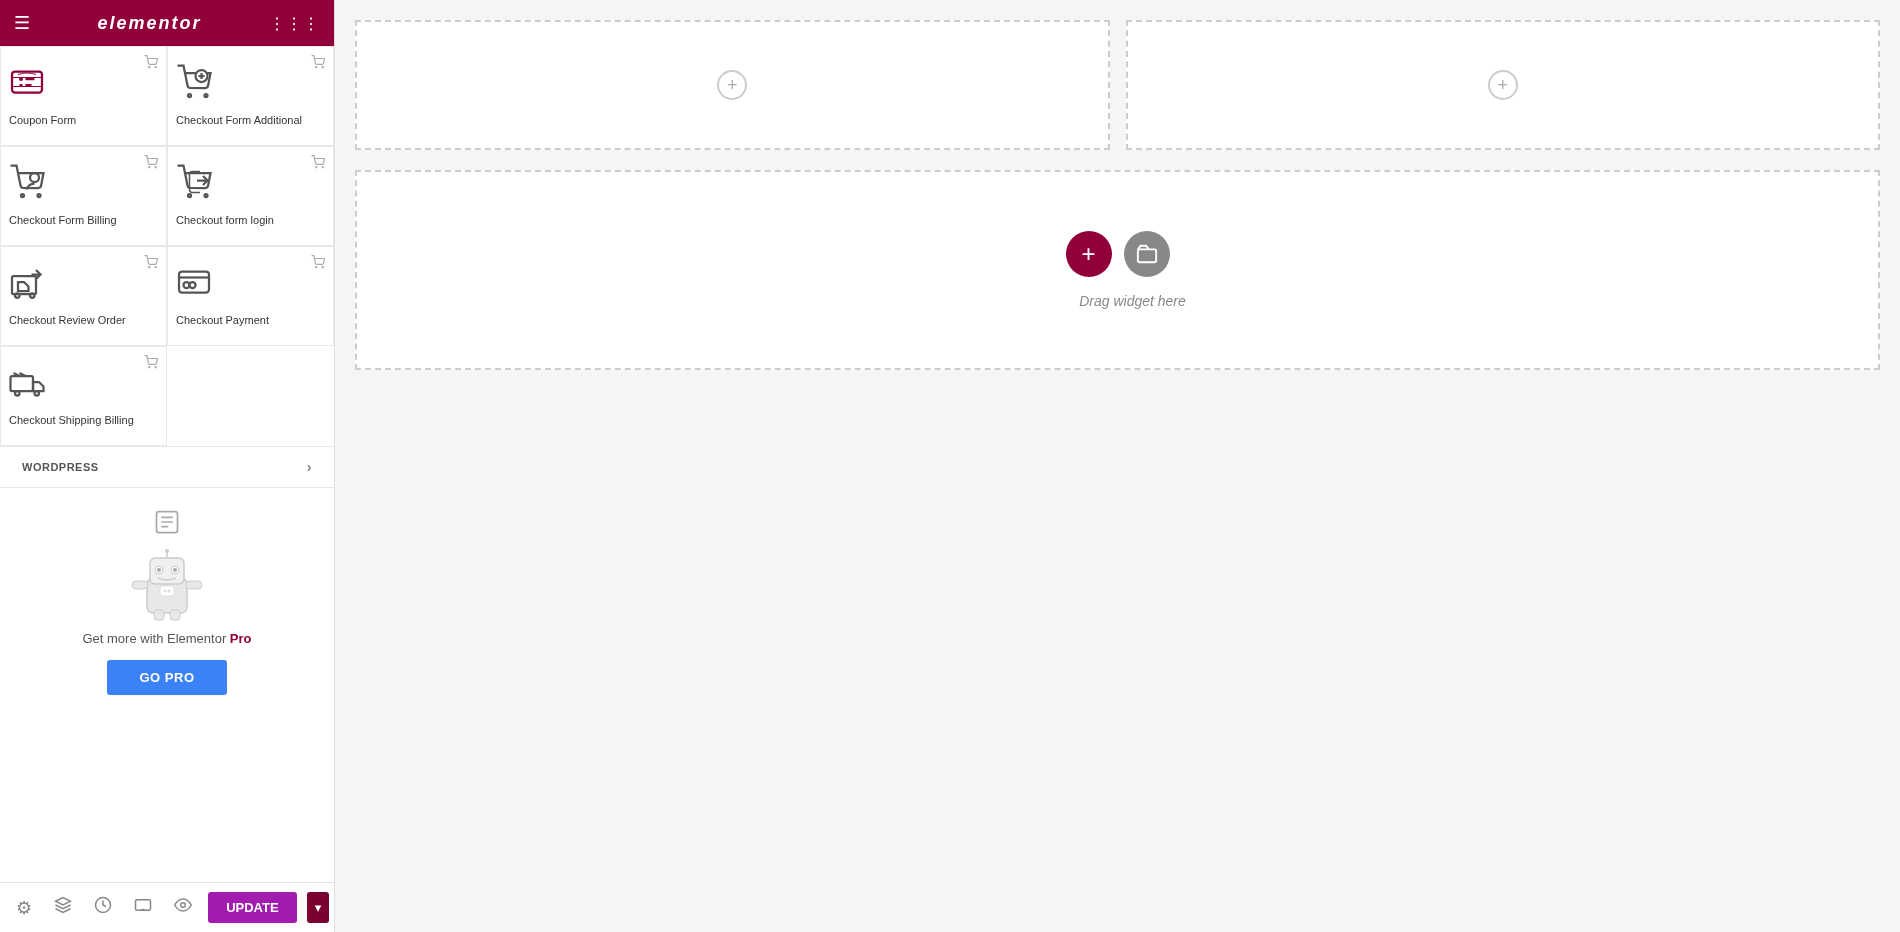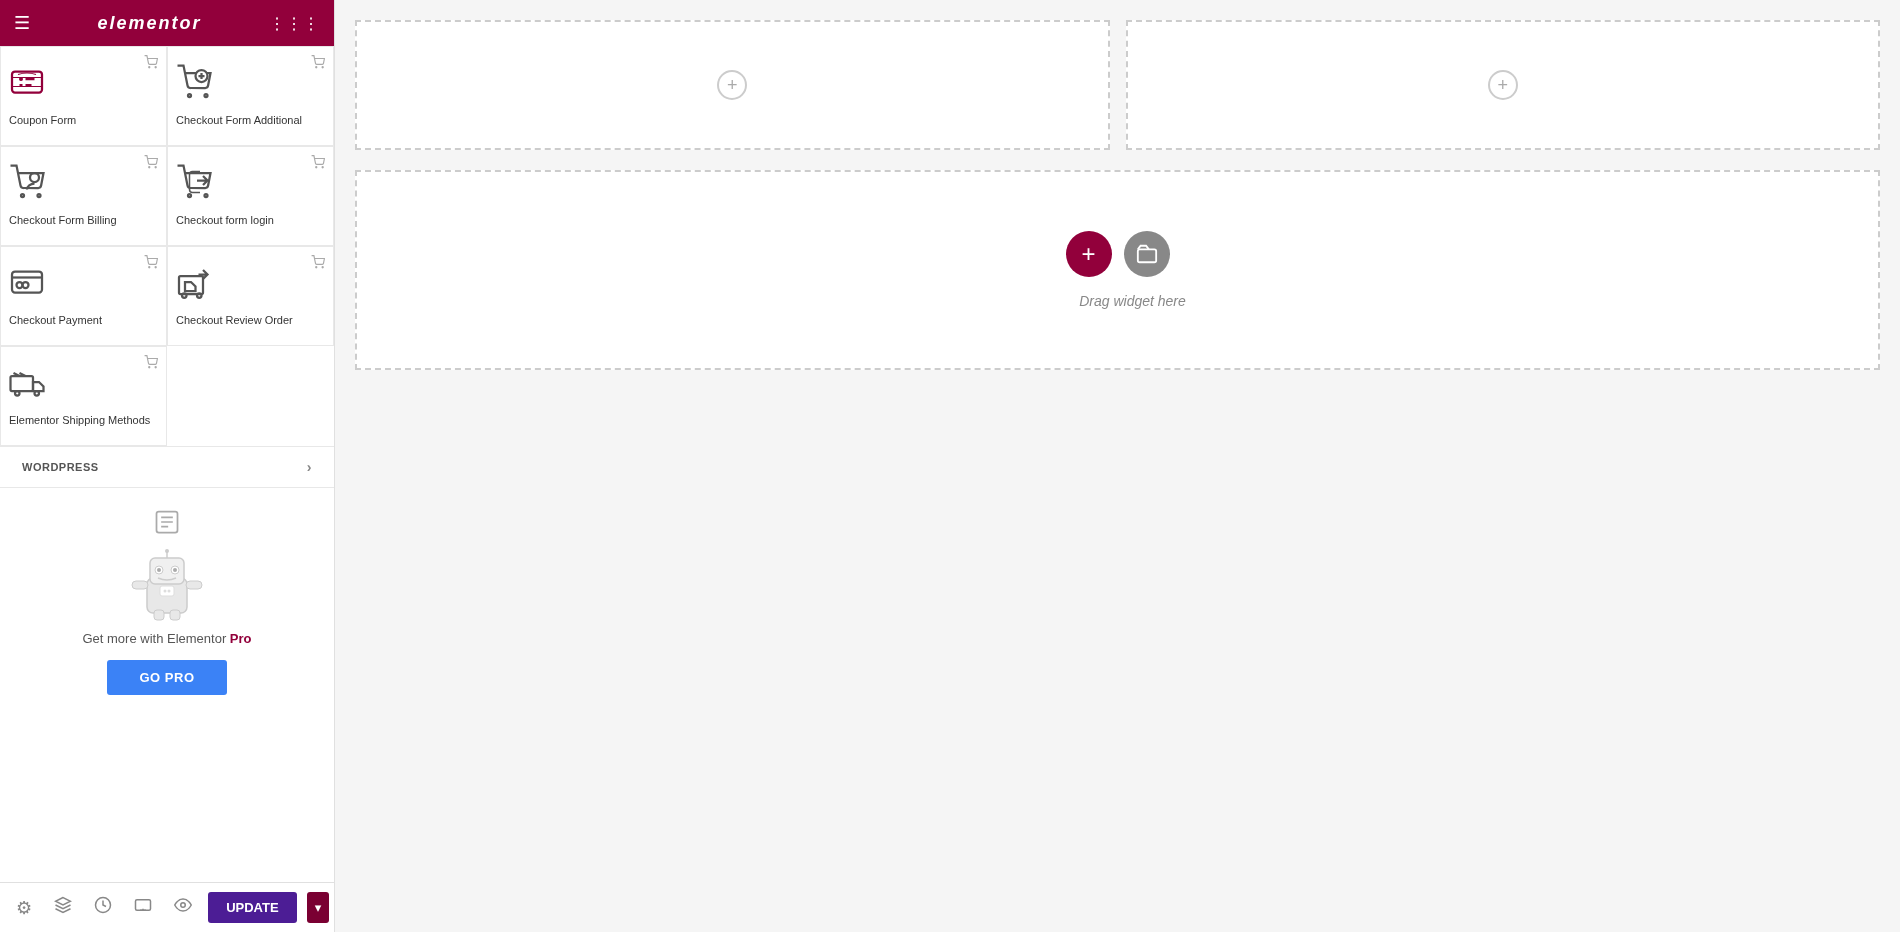--- a/index.html
+++ b/index.html
@@ -130,21 +130,21 @@
       gap: 10px;
       flex-shrink: 0;
     }
     .bottom-icon {
       color: #888;
       font-size: 18px;
       cursor: pointer;
       padding: 6px;
     }
     #update-btn {
-      background: #4c1d95;
+      background: #a21caf;
       color: #fff;
       border: none;
       border-radius: 3px;
       padding: 8px 18px;
       font-size: 13px;
       font-weight: bold;
       cursor: pointer;
       margin-left: auto;
     }
     #update-arrow-btn {
@@ -375,67 +375,67 @@
     <div class="widget-item">
       <span class="cart-badge">
         <svg width="14" height="14" viewBox="0 0 24 24" fill="none" stroke="#aaa" stroke-width="2">
             <circle cx="9" cy="21" r="1"></circle>
             <circle cx="20" cy="21" r="1"></circle>
             <path d="M1 1h4l2.68 13.39a2 2 0 0 0 2 1.61h9.72a2 2 0 0 0 2-1.61L23 6H6"></path>
           </svg>
       </span>
       <span class="widget-icon">
         <svg width="36" height="36" viewBox="0 0 24 24" fill="none" stroke="#555" stroke-width="1.5">
-          <rect x="2" y="5" width="20" height="14" rx="2"></rect>
-          <path d="M2 9h20"></path>
-          <circle cx="7" cy="14" r="2" stroke="#555"></circle>
-          <circle cx="11" cy="14" r="2" stroke="#555"></circle>
-        </svg>
-      </span>
-      <span class="widget-label">Checkout Payment</span>
-    </div>
-
-    <div class="widget-item">
-      <span class="cart-badge">
-        <svg width="14" height="14" viewBox="0 0 24 24" fill="none" stroke="#aaa" stroke-width="2">
-            <circle cx="9" cy="21" r="1"></circle>
-            <circle cx="20" cy="21" r="1"></circle>
-            <path d="M1 1h4l2.68 13.39a2 2 0 0 0 2 1.61h9.72a2 2 0 0 0 2-1.61L23 6H6"></path>
-          </svg>
-      </span>
-      <span class="widget-icon">
-        <svg width="36" height="36" viewBox="0 0 24 24" fill="none" stroke="#555" stroke-width="1.5">
           <rect x="2" y="8" width="16" height="12" rx="1"></rect>
           <path d="M6 12h4l3 3v3h-7V12z" stroke="#555" fill="none"></path>
           <circle cx="5.5" cy="21" r="1.5"></circle>
             <circle cx="15.5" cy="21" r="1.5"></circle>
           <path d="M18 4l3 3-3 3M15 7h6" stroke="#555"></path>
         </svg>
       </span>
       <span class="widget-label">Checkout Review Order</span>
+    </div>
+
+    <div class="widget-item">
+      <span class="cart-badge">
+        <svg width="14" height="14" viewBox="0 0 24 24" fill="none" stroke="#aaa" stroke-width="2">
+            <circle cx="9" cy="21" r="1"></circle>
+            <circle cx="20" cy="21" r="1"></circle>
+            <path d="M1 1h4l2.68 13.39a2 2 0 0 0 2 1.61h9.72a2 2 0 0 0 2-1.61L23 6H6"></path>
+          </svg>
+      </span>
+      <span class="widget-icon">
+        <svg width="36" height="36" viewBox="0 0 24 24" fill="none" stroke="#555" stroke-width="1.5">
+          <rect x="2" y="5" width="20" height="14" rx="2"></rect>
+          <path d="M2 9h20"></path>
+          <circle cx="7" cy="14" r="2" stroke="#555"></circle>
+          <circle cx="11" cy="14" r="2" stroke="#555"></circle>
+        </svg>
+      </span>
+      <span class="widget-label">Checkout Payment</span>
     </div>
 
     <div class="widget-item">
       <span class="cart-badge">
         <svg width="14" height="14" viewBox="0 0 24 24" fill="none" stroke="#aaa" stroke-width="2">
             <circle cx="9" cy="21" r="1"></circle>
             <circle cx="20" cy="21" r="1"></circle>
             <path d="M1 1h4l2.68 13.39a2 2 0 0 0 2 1.61h9.72a2 2 0 0 0 2-1.61L23 6H6"></path>
           </svg>
       </span>
       <span class="widget-icon">
         <svg width="36" height="36" viewBox="0 0 24 24" fill="none" stroke="#555" stroke-width="1.5">
           <rect x="1" y="8" width="15" height="10" rx="1"></rect>
           <path d="M16 12h4l3 3v3h-7V12z"></path>
           <circle cx="5.5" cy="19.5" r="1.5"></circle>
             <circle cx="18.5" cy="19.5" r="1.5"></circle>
           <path d="M7 6l4 2M3 6l4 2" stroke="#555"></path>
         </svg>
       </span>
-      <span class="widget-label">Elementor Shipping Methods</span>
+      <span class="widget-label">Checkout Shipping Billing</span>
     </div>
 
   </div>
 
   <div id="wordpress-section">
     <span>WORDPRESS</span>
     <span style="color:#888;font-size:14px;">›</span>
   </div>
 
   <div id="pro-promo">

